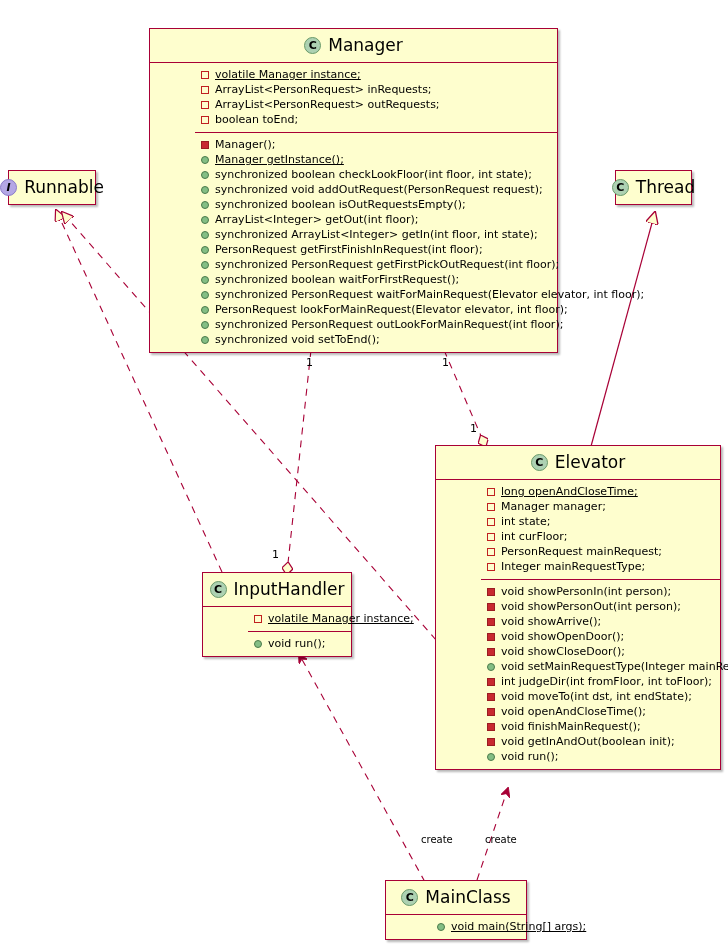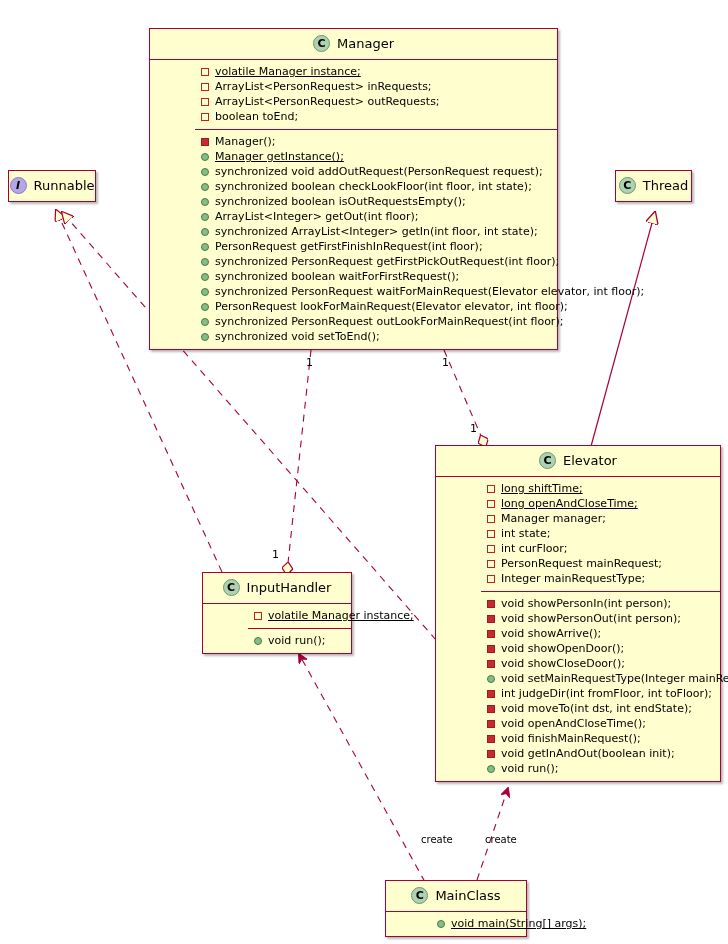--- a/index.html
+++ b/index.html
@@ -39,21 +39,21 @@
   .uml-header {
     display: flex;
     align-items: center;
     justify-content: center;
     gap: 7px;
     padding: 6px 8px 7px 8px;
     border-bottom: 1px solid #A80036;
     box-sizing: border-box;
   }
   .uml-title {
-    font-size: 13px;
+    font-size: 17px;
     color: #000000;
     white-space: nowrap;
   }
   .uml-title.italic { }
 
   
   .badge {
     width: 17px;
     height: 17px;
     border-radius: 50%;
@@ -222,25 +222,25 @@
         <div class="uml-row">
           <span class="vis m-private"></span>
           <span class="txt">Manager();</span>
         </div>
         <div class="uml-row">
           <span class="vis m-public"></span>
           <span class="txt static">Manager getInstance();</span>
         </div>
         <div class="uml-row">
           <span class="vis m-public"></span>
+          <span class="txt">synchronized boolean checkLookFloor(int floor, int state);</span>
+        </div>
+        <div class="uml-row">
+          <span class="vis m-public"></span>
           <span class="txt">synchronized void addOutRequest(PersonRequest request);</span>
-        </div>
-        <div class="uml-row">
-          <span class="vis m-public"></span>
-          <span class="txt">synchronized boolean checkLookFloor(int floor, int state);</span>
         </div>
         <div class="uml-row">
           <span class="vis m-public"></span>
           <span class="txt">synchronized boolean isOutRequestsEmpty();</span>
         </div>
         <div class="uml-row">
           <span class="vis m-public"></span>
           <span class="txt">ArrayList&lt;Integer&gt; getOut(int floor);</span>
         </div>
         <div class="uml-row">
@@ -279,24 +279,20 @@
   </div>
 
   <div class="uml-class" style="left:435px; top:445px; width:286px;">
     <div class="uml-header">
       <span class="badge class-badge">C</span>
       <span class="uml-title">Elevator</span>
     </div>
     <div class="uml-section">
         <div class="uml-row">
           <span class="vis field-pkg"></span>
-          <span class="txt static">long shiftTime;</span>
-        </div>
-        <div class="uml-row">
-          <span class="vis field-pkg"></span>
           <span class="txt static">long openAndCloseTime;</span>
         </div>
         <div class="uml-row">
           <span class="vis field-pkg"></span>
           <span class="txt">Manager manager;</span>
         </div>
         <div class="uml-row">
           <span class="vis field-pkg"></span>
           <span class="txt">int state;</span>
         </div>

